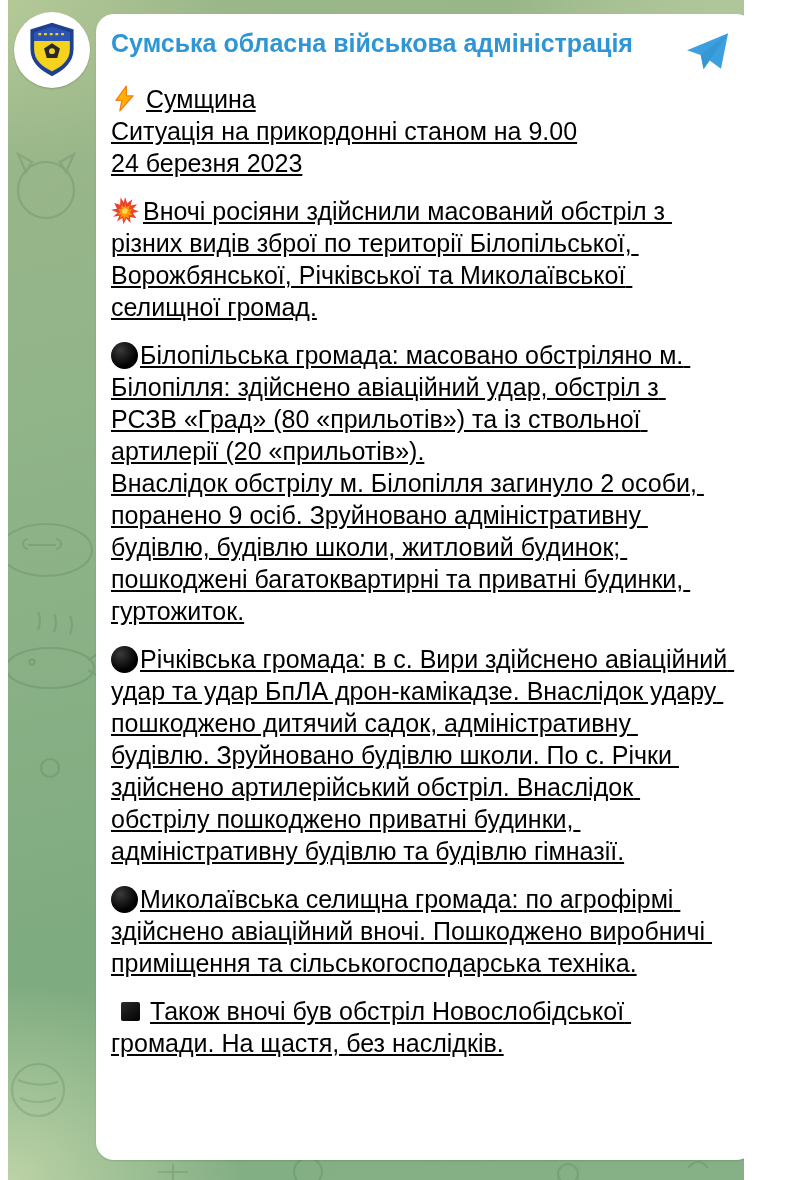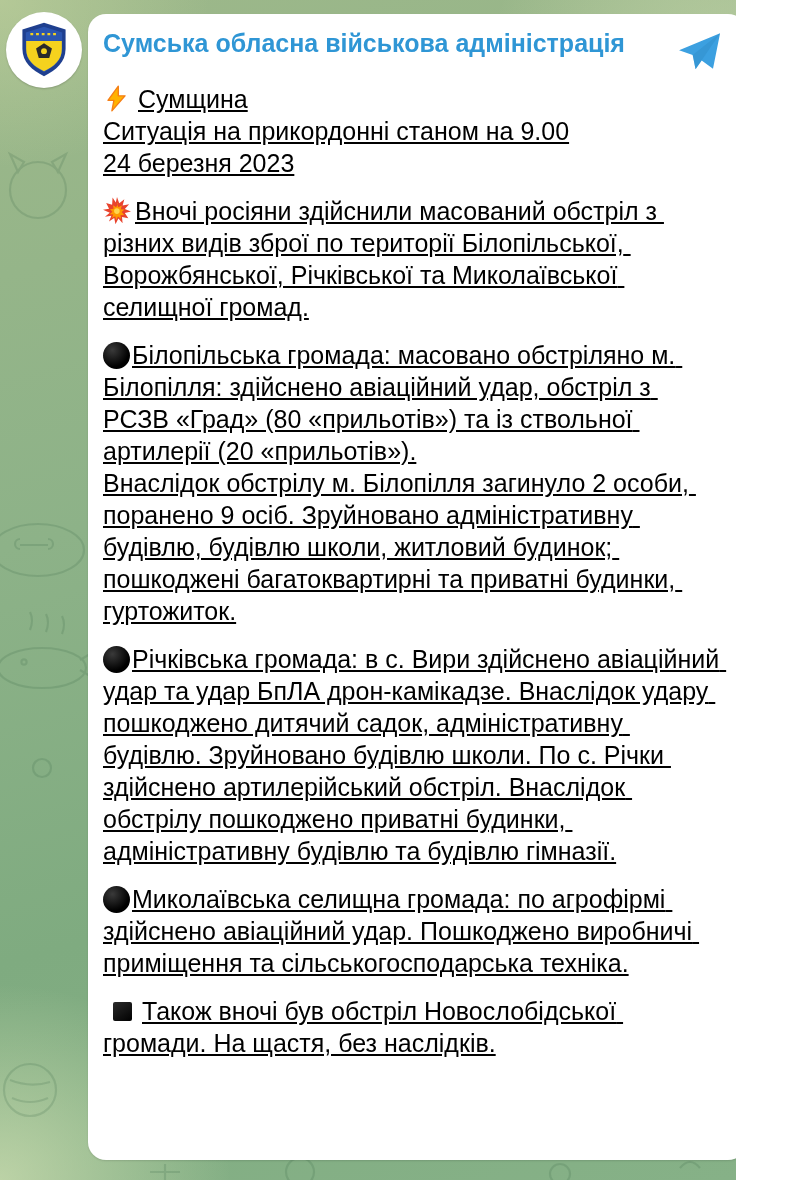--- a/index.html
+++ b/index.html
@@ -1,17 +1,17 @@
 <!DOCTYPE html>
 <html><head>
 <meta charset="utf-8">
 <style>
   html,body{margin:0;padding:0;}
   body{font-family:"Liberation Sans","DejaVu Sans",sans-serif;}
-  .screen{position:relative;width:736px;height:1180px;overflow:hidden;}
+  .screen{position:relative;width:736px;height:1180px;overflow:hidden;margin-left:8px;}
 
   
   .chat-background{
     position:absolute;inset:0;
     background:
       radial-gradient(420px 900px at 100% 32%, rgba(240,242,200,.65), rgba(240,242,200,0) 70%),
       radial-gradient(330px 280px at 0% 100%, rgba(235,240,195,.55), rgba(235,240,195,0) 70%),
       radial-gradient(300px 240px at 0% 0%, rgba(215,225,170,.40), rgba(215,225,170,0) 70%),
       linear-gradient(165deg,#9db88a 0%,#8db288 40%,#7fab80 70%,#86b187 100%);
   }
@@ -119,18 +119,18 @@
 Ситуація на прикордонні станом на 9.00
 24 березня 2023</span></p>
         <p class="msg-par"><span class="emoji emoji-explosion"><svg width="28" height="28" viewBox="0 0 24 24">
               <path d="M12 0l1.9 5.4L18.3 2l-1.5 5.2 5.6-.9-3.7 3.9L24 12.4l-5.3 1.3 3 4.6-5.4-1.1.5 5.4-3.6-4.1-2.5 4.8-1.1-5.3-4.5 3 2.1-5L1.7 17l4.1-3.5L0 11l5.2-1L2.7 5.2l5.1 1.5L8.2.5l2.8 4.2L12 0z" fill="#e8432d"></path>
               <path d="M12 5.6l1.1 3.2 3.1-1.5-1 3.1 3.3.4-2.5 2.1 2.1 2.5-3.2.2.6 3.1-2.7-1.9-1.5 2.9-.8-3.1-2.9 1.5 1.2-3-3.1-.4 2.4-2-2.1-2.3 3.1-.3-.5-3 2.6 1.7 1.8-3.2z" fill="#ff9800"></path>
               <circle cx="11.9" cy="12.1" r="2.4" fill="#ffd54f"></circle>
             </svg></span><span class="ptext">Вночі росіяни здійснили масований обстріл з різних видів зброї по території Білопільської, Ворожбянської, Річківської та Миколаївської селищної громад.</span></p>
         <p class="msg-par"><span class="emoji dot-circle"></span><span class="ptext">Білопільська громада: масовано обстріляно м. Білопілля: здійснено авіаційний удар, обстріл з РСЗВ «Град» (80 «прильотів») та із ствольної артилерії (20 «прильотів»).
 Внаслідок обстрілу м. Білопілля загинуло 2 особи, поранено 9 осіб. Зруйновано адміністративну будівлю, будівлю школи, житловий будинок; пошкоджені багатоквартирні та приватні будинки, гуртожиток.</span></p>
         <p class="msg-par"><span class="emoji dot-circle"></span><span class="ptext">Річківська громада: в с. Вири здійснено авіаційний удар та удар БпЛА дрон-камікадзе. Внаслідок удару пошкоджено дитячий садок, адміністративну будівлю. Зруйновано будівлю школи. По с. Річки здійснено артилерійський обстріл. Внаслідок обстрілу пошкоджено приватні будинки, адміністративну будівлю та будівлю гімназії.</span></p>
-        <p class="msg-par"><span class="emoji dot-circle"></span><span class="ptext">Миколаївська селищна громада: по агрофірмі здійснено авіаційний удар. Пошкоджено виробничі приміщення та сільськогосподарська техніка.</span></p>
+        <p class="msg-par"><span class="emoji dot-circle"></span><span class="ptext">Миколаївська селищна громада: по агрофірмі здійснено авіаційний вночі. Пошкоджено виробничі приміщення та сільськогосподарська техніка.</span></p>
         <p class="msg-par"><span class="emoji dot-square"></span><span class="ptext">Також вночі був обстріл Новослобідської громади. На щастя, без наслідків.</span></p>
       </div>
 
   </div>
 </div>
 
 </body></html>

